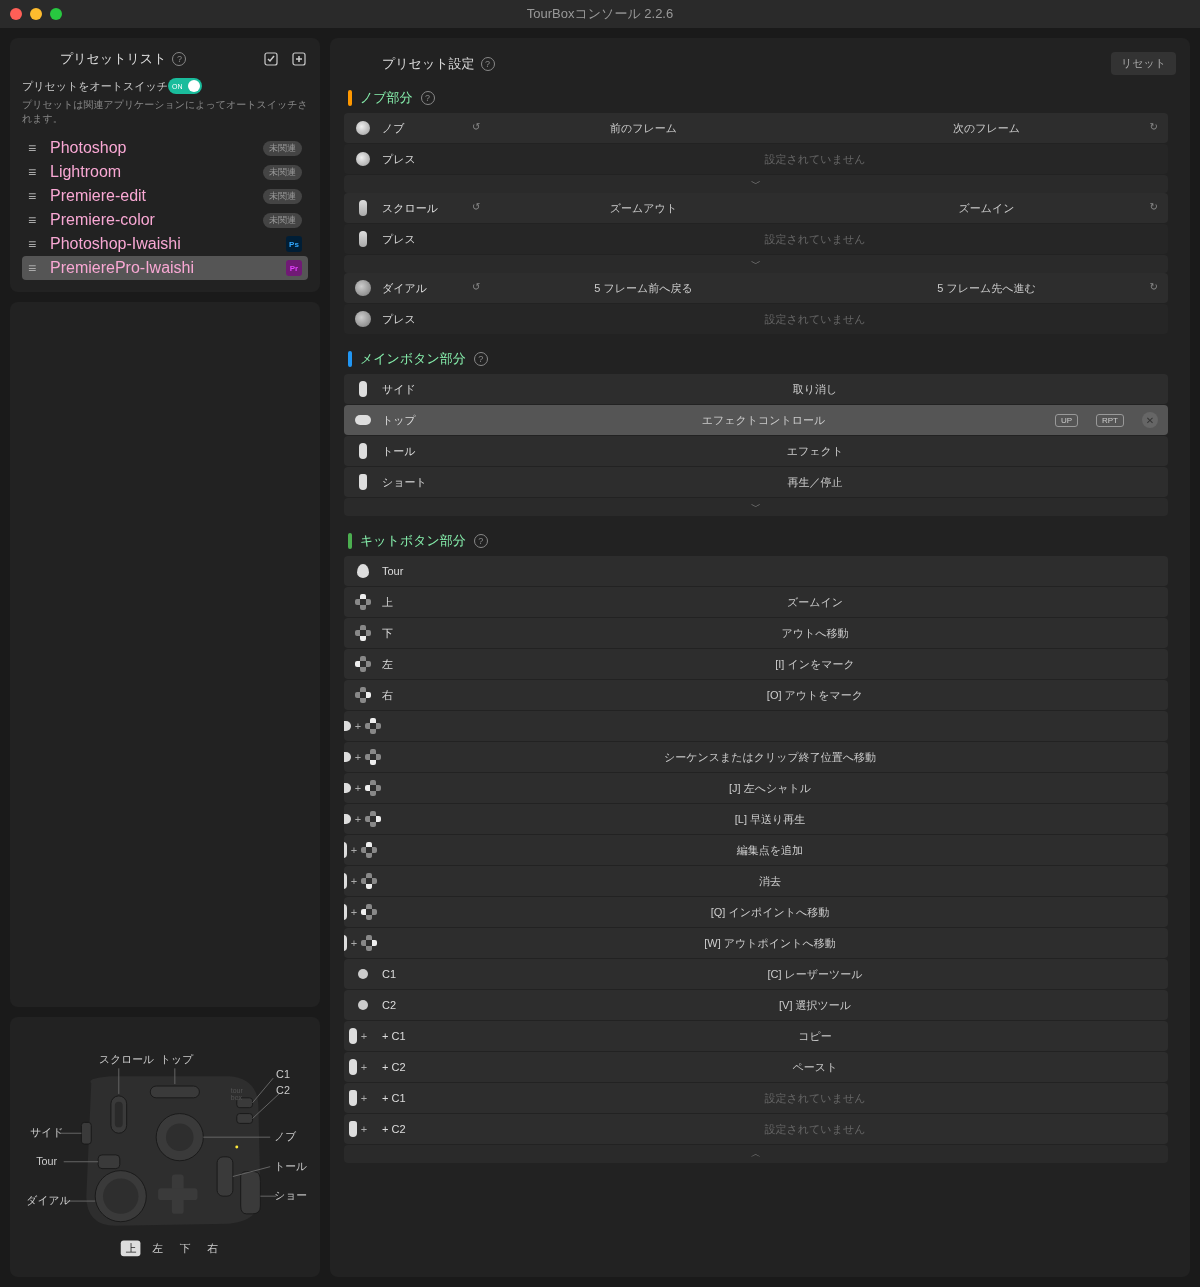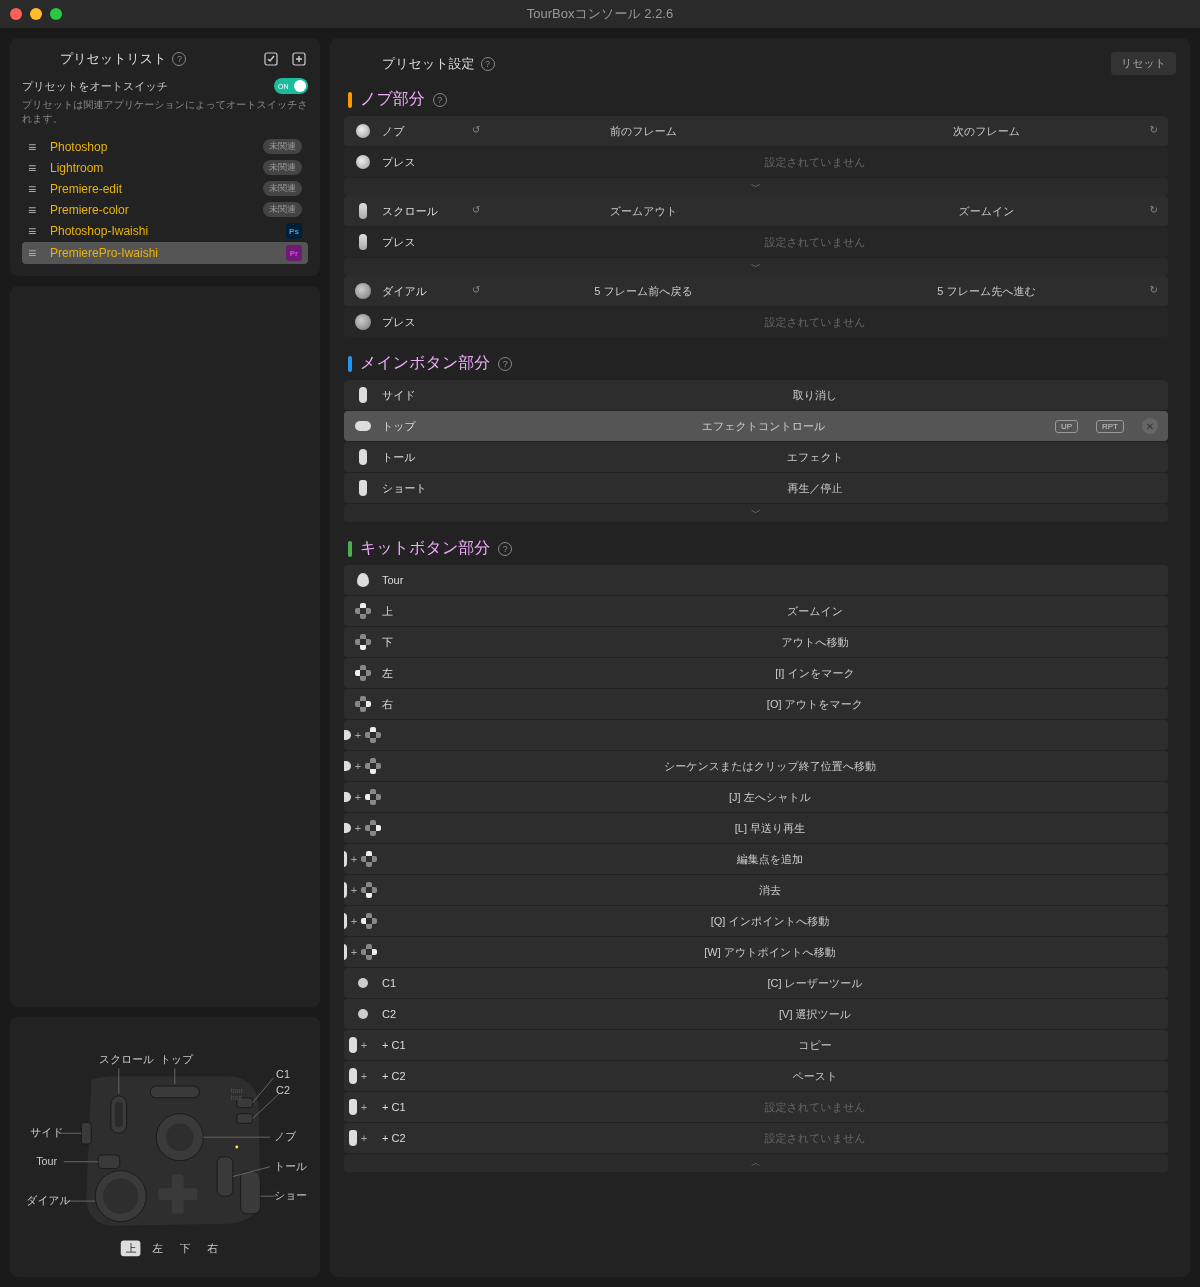--- a/index.html
+++ b/index.html
@@ -31,32 +31,32 @@
 .left-col { width: 310px; display: flex; flex-direction: column; gap: 10px; }
 .right-col { flex: 1; background: #222; border-radius: 8px; padding: 14px; position: relative; display: flex; flex-direction: column; }
 
 .panel { background: #222; border-radius: 8px; padding: 12px; }
 .panel-header { display: flex; align-items: center; justify-content: space-between; margin-bottom: 10px; }
 .panel-title { font-size: 13px; font-weight: 500; color: #ddd; display: flex; align-items: center; gap: 6px; margin-left: 38px; }
 .help-icon { width: 14px; height: 14px; border: 1px solid #888; border-radius: 50%; display: inline-flex; align-items: center; justify-content: center; font-size: 9px; color: #888; }
 .header-actions { display: flex; gap: 10px; }
 .icon-btn { width: 18px; height: 18px; display: flex; align-items: center; justify-content: center; cursor: pointer; color: #ccc; }
 
-.auto-switch-row { display: flex; align-items: center; justify-content: space-between; margin-bottom: 4px; }
+.auto-switch-row { display: flex; align-items: center; margin-bottom: 4px; }
 .auto-switch-label { font-size: 11px; color: #ccc; }
 .toggle { width: 34px; height: 16px; background: #1abc9c; border-radius: 8px; position: relative; display: flex; align-items: center; }
 .toggle::after { content: ''; width: 12px; height: 12px; background: #fff; border-radius: 50%; position: absolute; right: 2px; }
 .toggle-on-text { font-size: 7px; color: #fff; margin-left: 4px; }
 .auto-switch-desc { font-size: 10px; color: #888; line-height: 1.4; margin-bottom: 10px; }
 
 .preset-list { }
 .preset-item { display: flex; align-items: center; padding: 3px 6px; border-radius: 4px; gap: 10px; cursor: pointer; }
 .preset-item.selected { background: #555; }
 .drag-icon { width: 12px; color: #aaa; font-size: 14px; line-height: 1; }
-.preset-name { flex: 1; font-size: 12px; color: #eab308; }
+.preset-name { flex: 1; font-size: 16px; color: #f9a8d4; }
 .preset-badge { font-size: 9px; padding: 1px 6px; border-radius: 8px; background: #444; color: #999; }
 .app-badge { width: 16px; height: 16px; border-radius: 3px; display: flex; align-items: center; justify-content: center; font-size: 8px; font-weight: bold; color: #fff; }
 .app-ps { background: #001e36; color: #31a8ff; }
 .app-pr { background: #701a75; color: #e040fb; }
 
 .empty-panel { flex: 1; background: #222; border-radius: 8px; }
 .diagram-panel { background: #222; border-radius: 8px; padding: 12px; position: relative; height: 260px; }
 
 
 .right-header { display: flex; align-items: center; justify-content: space-between; margin-bottom: 14px; }
@@ -65,21 +65,21 @@
 .settings-body { flex: 1; overflow-y: auto; padding-right: 8px; }
 .settings-body::-webkit-scrollbar { width: 6px; }
 .settings-body::-webkit-scrollbar-thumb { background: #444; border-radius: 3px; }
 
 .section { margin-bottom: 16px; }
 .section-header { display: flex; align-items: center; gap: 8px; margin-bottom: 6px; padding-left: 4px; }
 .section-bar { width: 4px; height: 16px; border-radius: 2px; }
 .bar-orange { background: #ff9800; }
 .bar-blue { background: #2196f3; }
 .bar-green { background: #4caf50; }
-.section-title { font-size: 16px; color: #f0abfc; }
+.section-title { font-size: 13px; color: #86efac; }
 
 .control-row { display: flex; align-items: center; background: #2d2d2d; border-radius: 4px; margin-bottom: 1px; min-height: 30px; padding: 0 10px; }
 .control-row.highlighted { background: #555; }
 .control-row.sub { background: #262626; }
 .control-icon { width: 18px; height: 18px; margin-right: 10px; display: flex; align-items: center; justify-content: center; }
 .knob-icon { width: 14px; height: 14px; border-radius: 50%; background: radial-gradient(circle at 40% 40%, #eee, #999); }
 .scroll-icon { width: 8px; height: 16px; border-radius: 4px; background: linear-gradient(#ddd, #aaa); }
 .dial-icon { width: 16px; height: 16px; border-radius: 50%; background: radial-gradient(circle at 40% 40%, #ccc, #777); }
 .button-icon { width: 16px; height: 10px; border-radius: 5px; background: #ddd; }
 .button-icon.vert { width: 8px; height: 16px; border-radius: 4px; }

